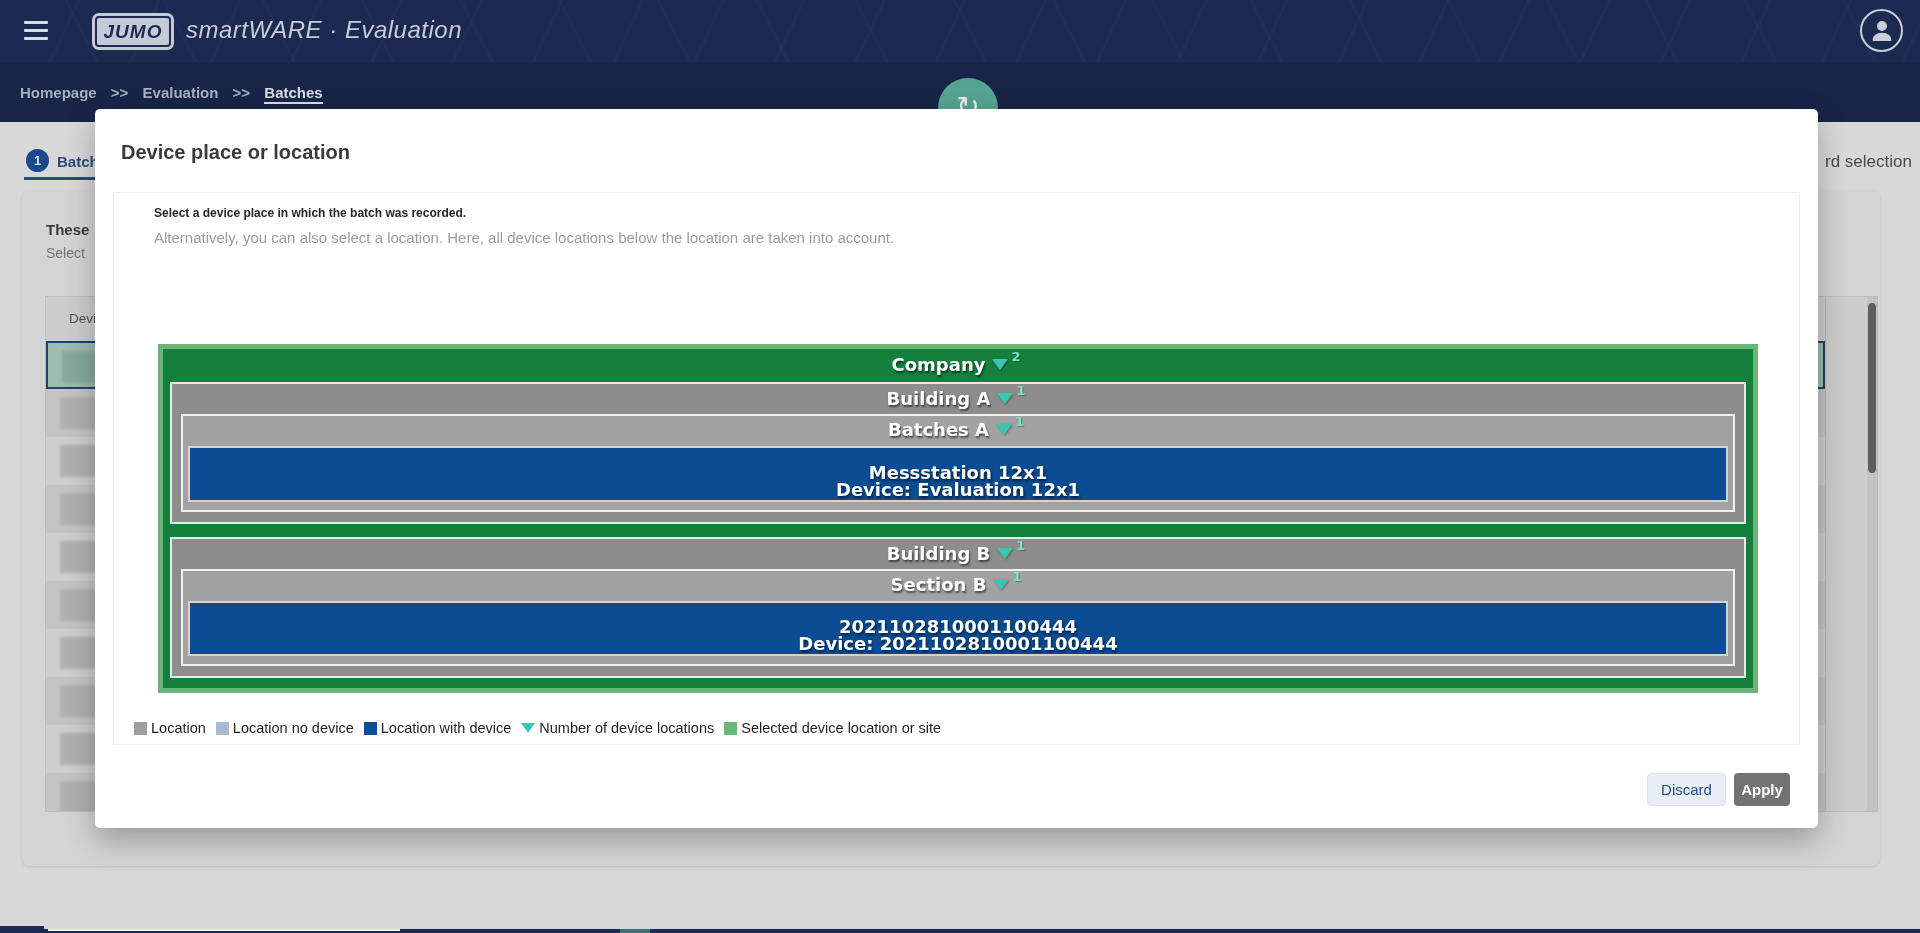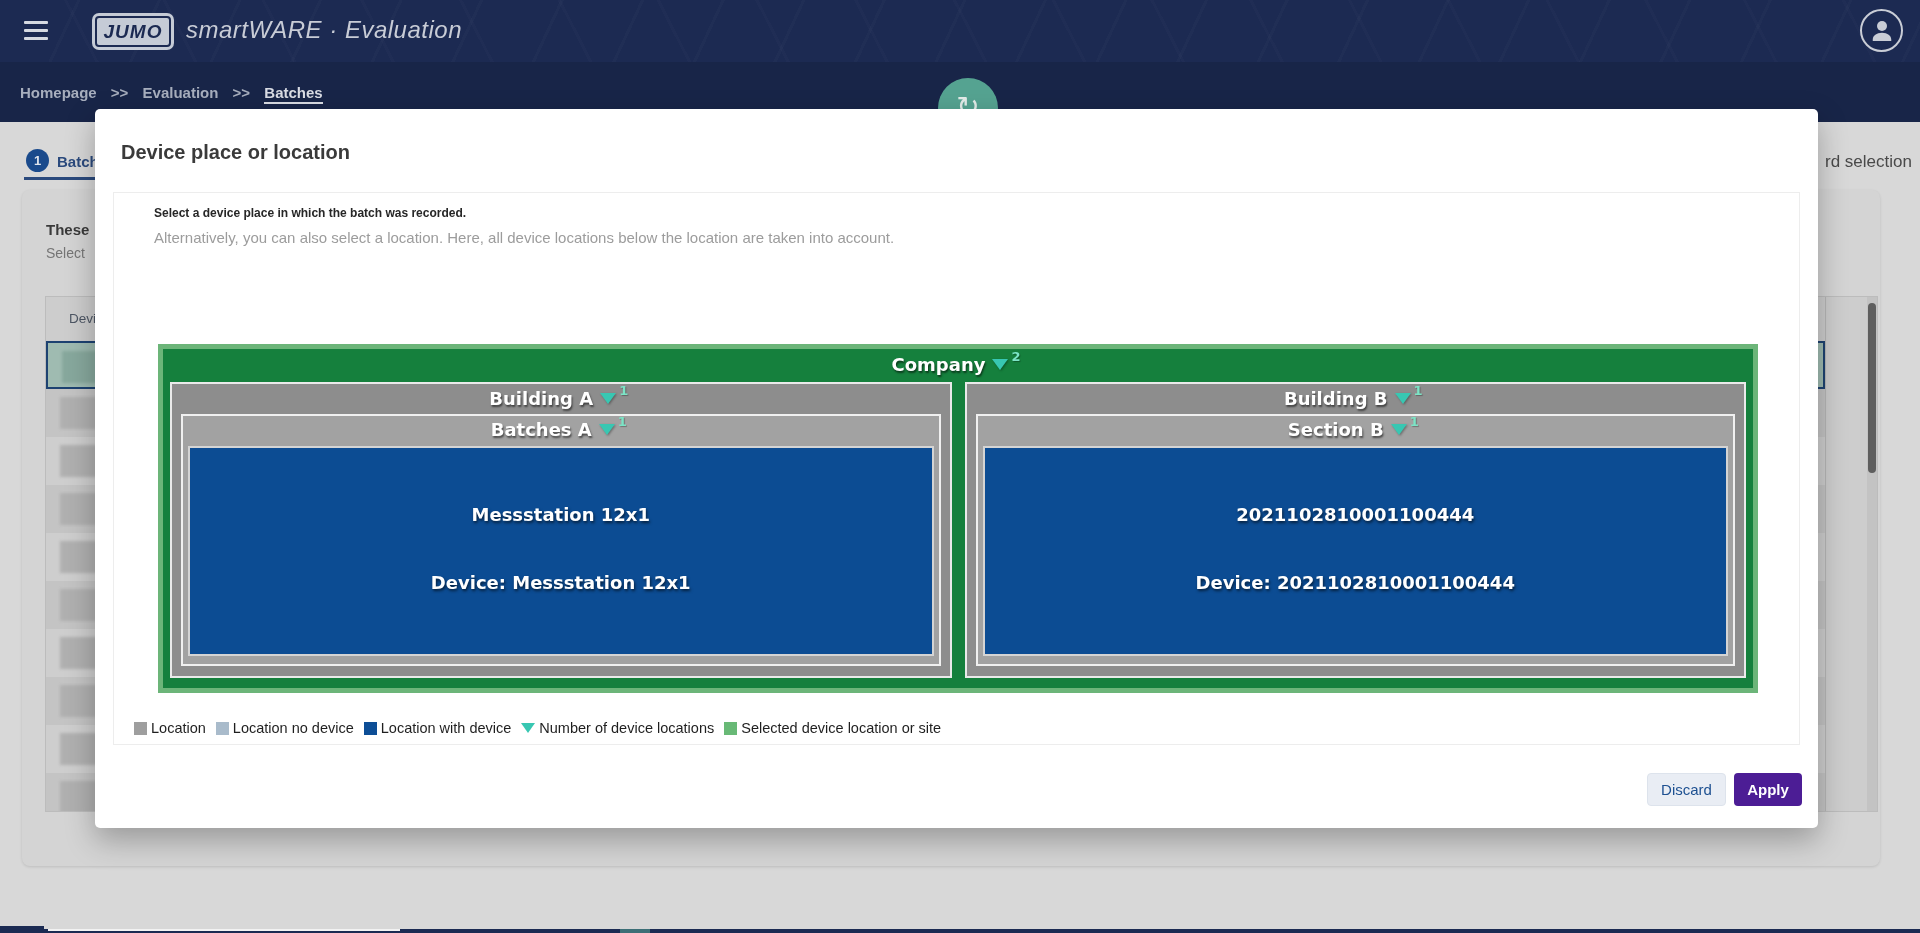--- a/index.html
+++ b/index.html
@@ -78,21 +78,21 @@
   
   .tree { position:absolute; left:44px; top:151px; width:1600px; height:349px; font-family:"DejaVu Sans", sans-serif; }
   .company { width:100%; height:100%; background:#15803d; border:5px solid #6cb579; }
   .lv-head { display:flex; align-items:center; justify-content:center; gap:7px; }
   .lv-label { font-size:18px; font-weight:bold; color:#ffffff; text-shadow:1px 2px 2px rgba(0,0,0,0.55); }
   .tri { width:0; height:0; border-left:8px solid transparent; border-right:8px solid transparent;
     border-top:11px solid #38c7b2; filter:drop-shadow(1px 1px 1px rgba(0,0,0,0.35)); }
   .cnt { font-size:13px; font-weight:bold; color:#7ce4c6; position:relative; top:-8px; left:-4px;
     text-shadow:1px 1px 1px rgba(0,0,0,0.3); }
   .c-head { height:30px; }
-  .c-row { display:flex; gap:13px; margin:3px 7px 15px; height:296px; }
+  .c-row { display:flex; gap:13px; margin:3px 7px 15px; height:296px;flex-direction:column; }
   .building { flex:1; background:#8d8d8d; border:2px solid #eaeaea; display:flex; flex-direction:column; }
   .b-head { height:29px; }
   .section { flex:1; margin:1px 9px 10px; background:#a2a2a2; border:2px solid #f0f0f0; display:flex; flex-direction:column; }
   .s-head { height:27px; }
   .device { flex:1; margin:3px 5px 8px; background:#0c4c93; border:2px solid #d4d4d4; position:relative; cursor:pointer; }
   .d-name, .d-line { position:absolute; width:100%; text-align:center; color:#ffffff; font-size:18px; font-weight:bold;
     text-shadow:1px 2px 3px rgba(0,0,0,0.6); }
   .d-name { top:27%; }
   .d-line { top:60%; }
 
@@ -103,21 +103,21 @@
   .sq-location { background:#9e9e9e; }
   .sq-nodevice { background:#a9bbcb; }
   .sq-withdevice { background:#0d4e96; }
   .sq-selected { background:#68b976; }
   .lg-tri { width:0; height:0; border-left:7px solid transparent; border-right:7px solid transparent;
     border-top:10px solid #38c7b2; margin-right:4px; }
 
   
   .btn-discard { position:absolute; left:1552px; top:664px; width:79px; height:33px; background:#e9edf4;
     border:1px solid #dde3ec; border-radius:4px; color:#1d5091; font-size:15px; cursor:pointer; font-family:inherit; }
-  .btn-apply { position:absolute; left:1639px; top:664px; width:68px; height:33px; background:#4c1d95;
+  .btn-apply { position:absolute; left:1639px; top:664px; width:56px; height:33px; background:#737373;
     border:none; border-radius:4px; color:#ffffff; font-size:15px; font-weight:bold; cursor:pointer; font-family:inherit; }
 </style>
 </head>
 <body>
 
 <div class="topbar">
   <div class="hamburger">
     <span></span>
       <span></span>
       <span></span>
@@ -238,21 +238,21 @@
               <span class="cnt">1</span>
             </div>
             <div class="section">
               <div class="lv-head s-head">
                 <span class="lv-label">Batches A</span>
                 <span class="tri"></span>
                 <span class="cnt">1</span>
               </div>
               <div class="device">
                 <div class="d-name">Messstation 12x1</div>
-                <div class="d-line">Device: Messstation 12x1</div>
+                <div class="d-line">Device: Evaluation 12x1</div>
               </div>
             </div>
           </div>
 
           <div class="building">
             <div class="lv-head b-head">
               <span class="lv-label">Building B</span>
               <span class="tri"></span>
               <span class="cnt">1</span>
             </div>

